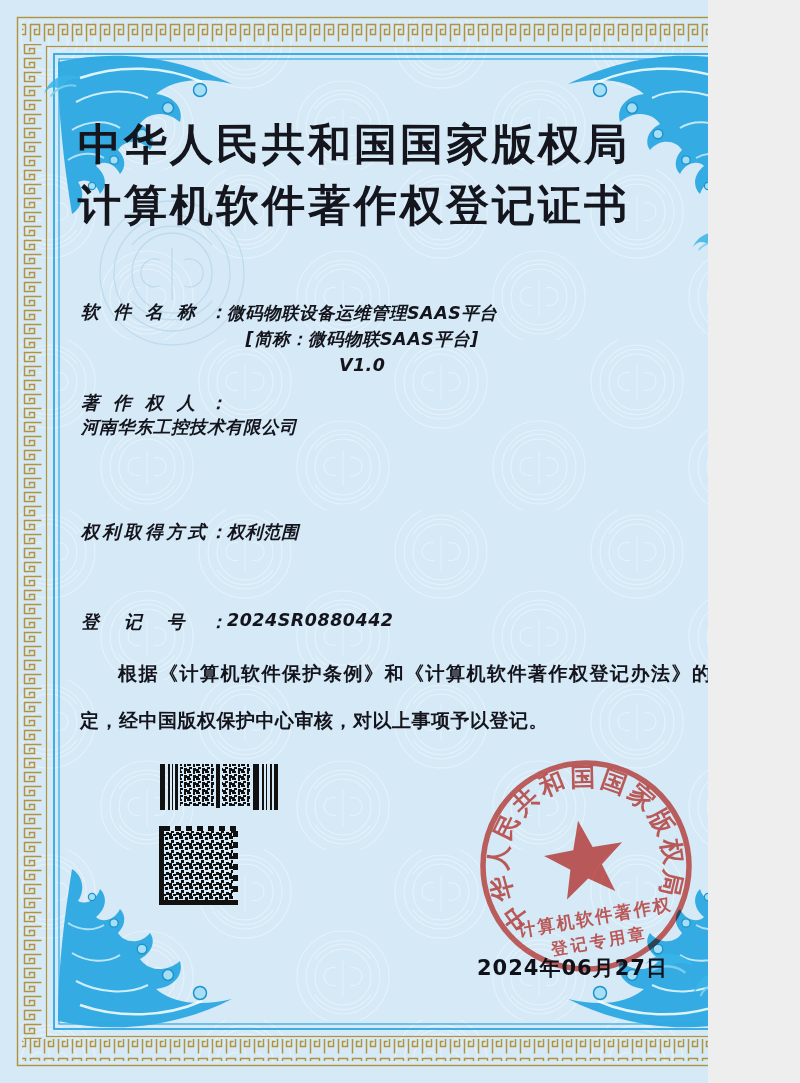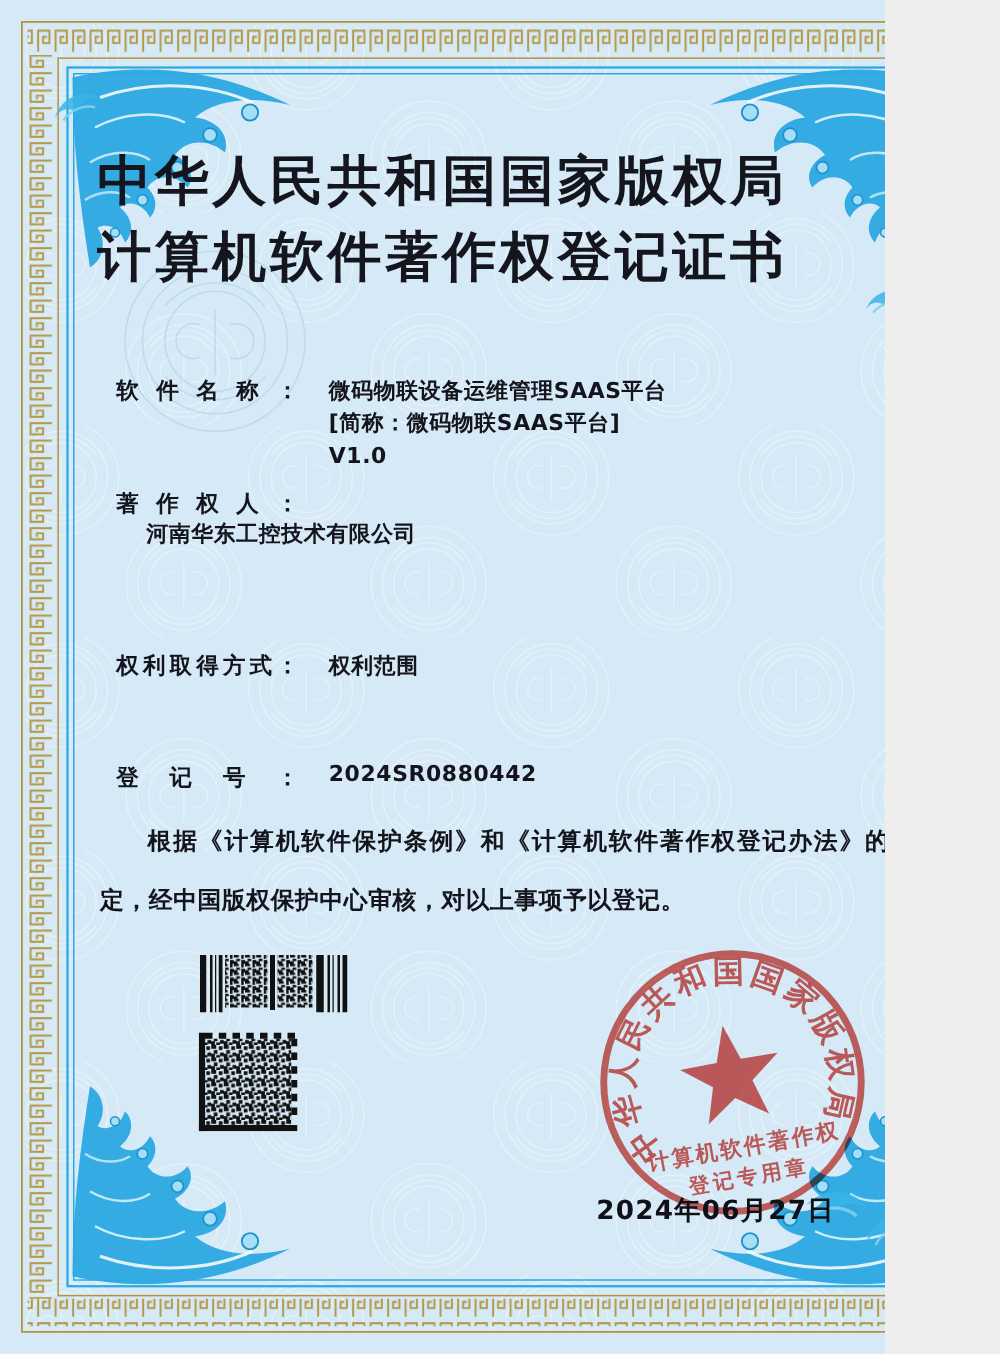--- a/index.html
+++ b/index.html
@@ -13,26 +13,26 @@
   .deco{position:absolute; inset:0; pointer-events:none;}
   .content{position:absolute; inset:0;}
   .abs{position:absolute;}
   .title{
     left:0; width:100%; text-align:center;
     font-family:"DejaVu Serif", serif; font-weight:700;
     font-size:43px; letter-spacing:3px; color:#15151e; white-space:nowrap;
   }
   .certno{top:249px; right:86px; font-size:15px; font-weight:700; white-space:nowrap;}
   .certno .lbl{margin-right:14px;}
-  .row{position:absolute; left:93px; display:flex; align-items:flex-start;}
+  .row{position:absolute; left:81px; display:flex; align-items:flex-start;font-style:italic;}
   .flabel{
     width:146px; font-size:18px; font-weight:700;
     text-align:justify; text-align-last:justify; white-space:nowrap;
   }
-  .fvalue{margin-left:24px; font-size:17.5px; font-weight:700; letter-spacing:0.5px; white-space:nowrap;}
+  .fvalue{font-size:17.5px; font-weight:700; letter-spacing:0.5px; white-space:nowrap;text-align:center;}
   .fvalue .vline{line-height:26px;}
   .para{
     left:80px; top:650px; width:652px; font-size:19px; font-weight:700;
     line-height:47px; text-indent:2em; letter-spacing:0.5px; text-align:justify;
   }
   .datefield{left:477px; top:954px; font-size:21px; font-weight:700; letter-spacing:1px; color:#101018;}
   .sealwrap{left:450px; top:730px; width:272px; height:272px; mix-blend-mode:multiply; opacity:0.9;}
   .code{image-rendering:pixelated;}
 </style>
 </head>

